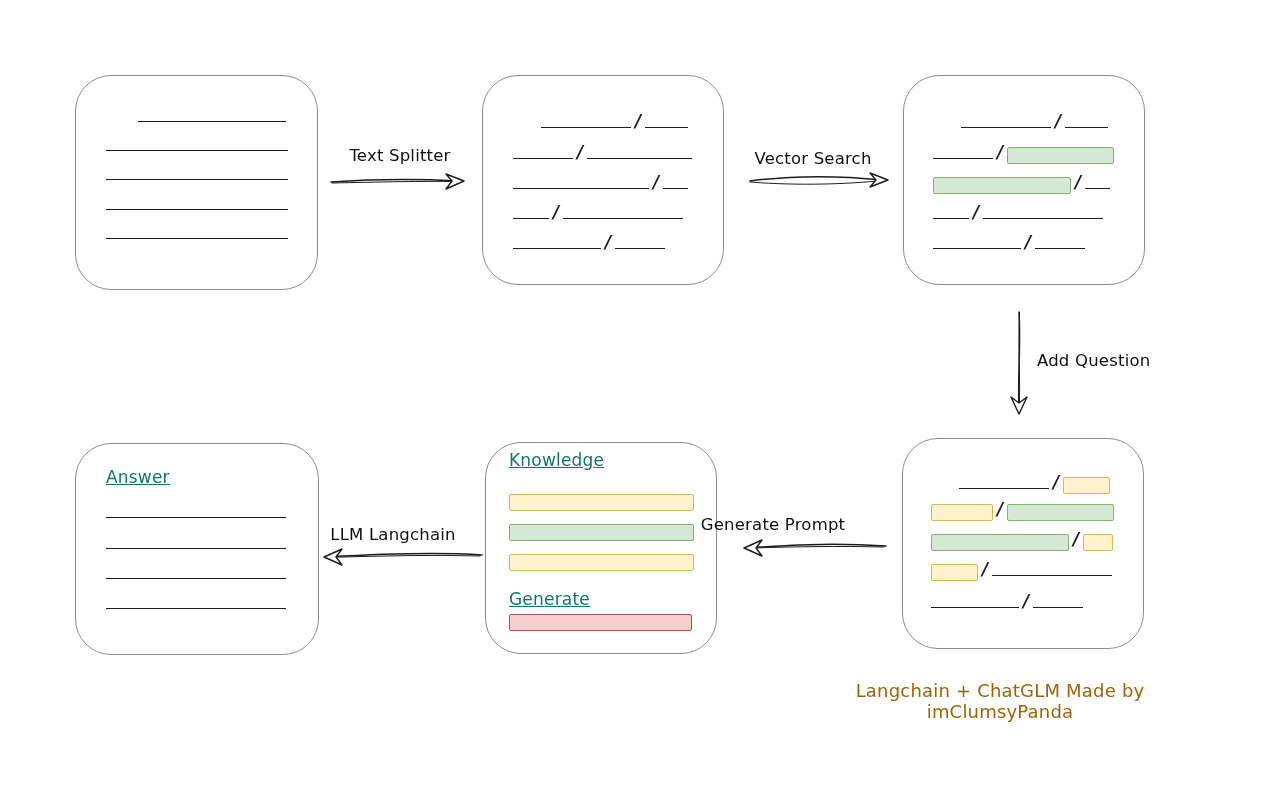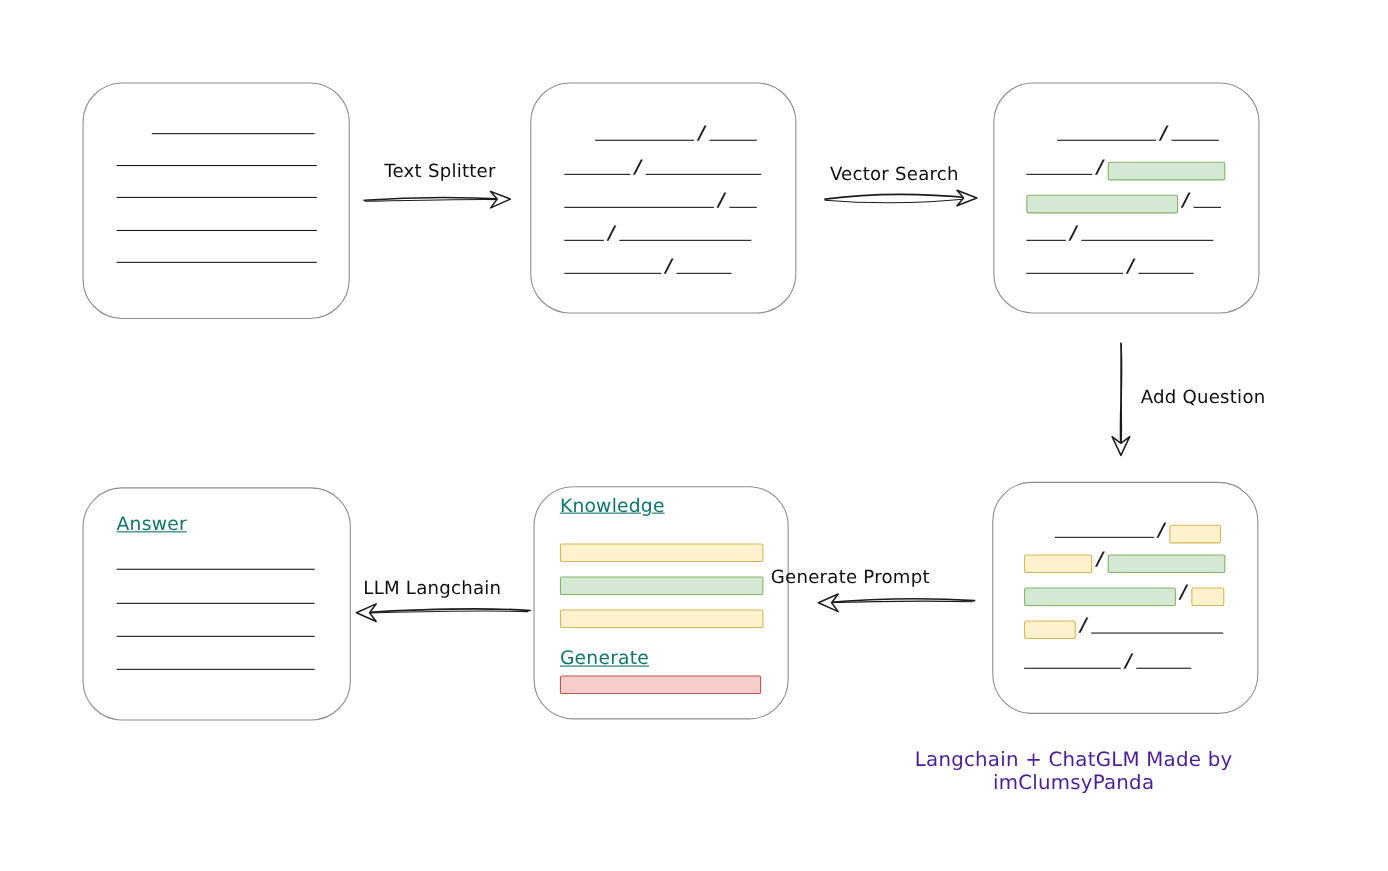--- a/index.html
+++ b/index.html
@@ -37,22 +37,22 @@
     position:absolute;font-size:16.5px;letter-spacing:.2px;color:#101010;
     white-space:nowrap;
   }
   #lbl-text-splitter{left:339px;top:146px;width:122px;text-align:center;}
   #lbl-vector-search{left:748px;top:149px;width:130px;text-align:center;}
   #lbl-add-context{left:1037px;top:351px;}
   #lbl-generate-prompt{left:700px;top:515px;width:146px;text-align:center;}
   #lbl-llm-response{left:330px;top:525px;width:126px;text-align:center;}
 
   .footer{
-    position:absolute;left:776px;top:680px;width:400px;text-align:center;
-    font-size:18px;letter-spacing:.2px;color:#4c1d95;
+    position:absolute;left:800px;top:680px;width:400px;text-align:center;
+    font-size:18px;letter-spacing:.2px;color:#a16207;
   }
 
   svg.arrows{position:absolute;left:0;top:0;pointer-events:none;}
   svg.arrows path{stroke:var(--ink,#1c1c1c);fill:none;stroke-width:1.5;stroke-linecap:round;stroke-linejoin:round;}
   svg.arrows path.head{fill:#ffffff;stroke-width:1.4;}
   svg.arrows path.thin{stroke-width:1;}
 </style>
 </head>
 <body>
 

